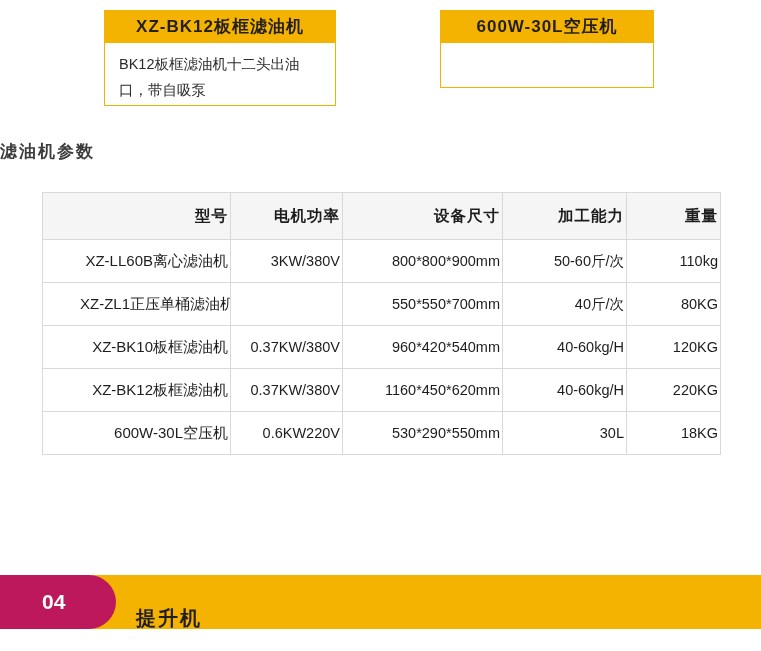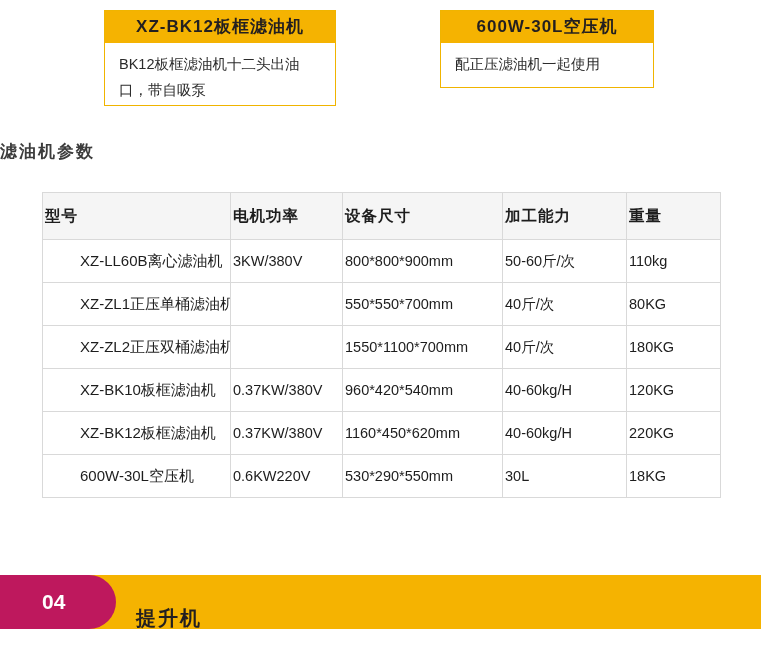--- a/index.html
+++ b/index.html
@@ -69,21 +69,21 @@
     left: 42px;
     width: 678px;
   }
   table.spec {
     border-collapse: collapse;
     width: 678px;
     table-layout: fixed;
   }
   table.spec th, table.spec td {
     border: 1px solid #d9d9d9;
-    text-align: left;
+    text-align: right;
     font-size: 14.5px;
     color: #1d1d1d;
     height: 42px;
     padding: 0 2px;
     overflow: hidden;
     white-space: nowrap;
   }
   table.spec thead th {
     background: #f5f5f5;
     font-weight: bold;
@@ -141,21 +141,20 @@
 </head>
 <body>
 
 <div class="cards">
   <div class="card" id="card-1">
     <div class="card-head">XZ-BK12板框滤油机</div>
     <div class="card-body">BK12板框滤油机十二头出油口，带自吸泵</div>
   </div>
   <div class="card" id="card-2">
     <div class="card-head">600W-30L空压机</div>
-    <div class="card-body">配正压滤油机一起使用</div>
   </div>
 </div>
 
 <div class="section-title">滤油机参数</div>
 
 <div class="table-wrap">
   <table class="spec">
     <colgroup>
       <col class="c0">
         <col class="c1">
@@ -181,27 +180,20 @@
         <td>110kg</td>
       </tr>
       <tr>
         <td>XZ-ZL1正压单桶滤油机</td>
         <td></td>
         <td>550*550*700mm</td>
         <td>40斤/次</td>
         <td>80KG</td>
       </tr>
       <tr>
-        <td>XZ-ZL2正压双桶滤油机</td>
-        <td></td>
-        <td>1550*1100*700mm</td>
-        <td>40斤/次</td>
-        <td>180KG</td>
-      </tr>
-      <tr>
         <td>XZ-BK10板框滤油机</td>
         <td>0.37KW/380V</td>
         <td>960*420*540mm</td>
         <td>40-60kg/H</td>
         <td>120KG</td>
       </tr>
       <tr>
         <td>XZ-BK12板框滤油机</td>
         <td>0.37KW/380V</td>
         <td>1160*450*620mm</td>

